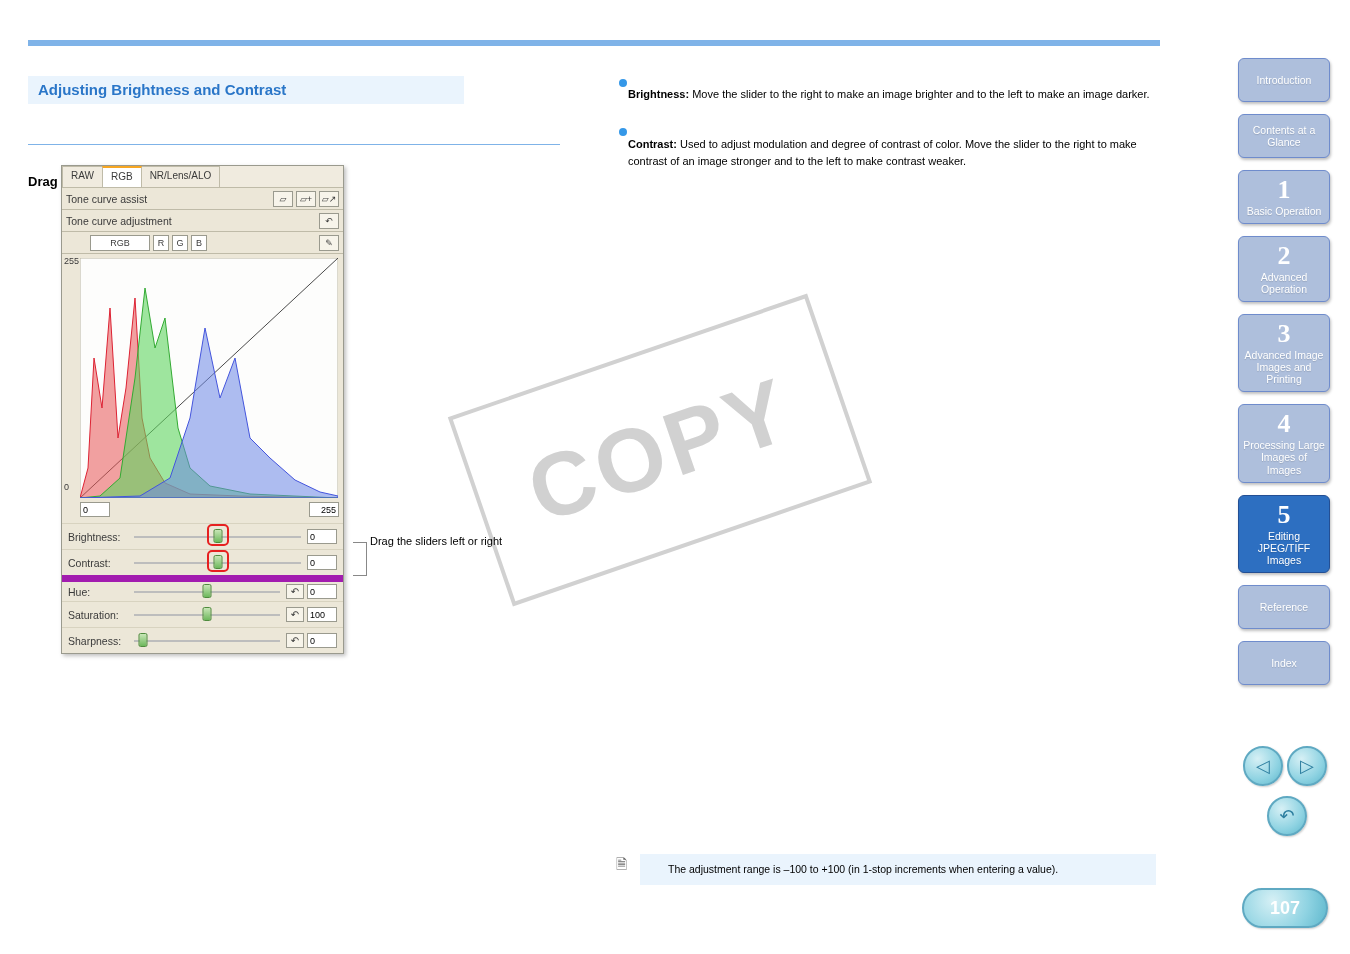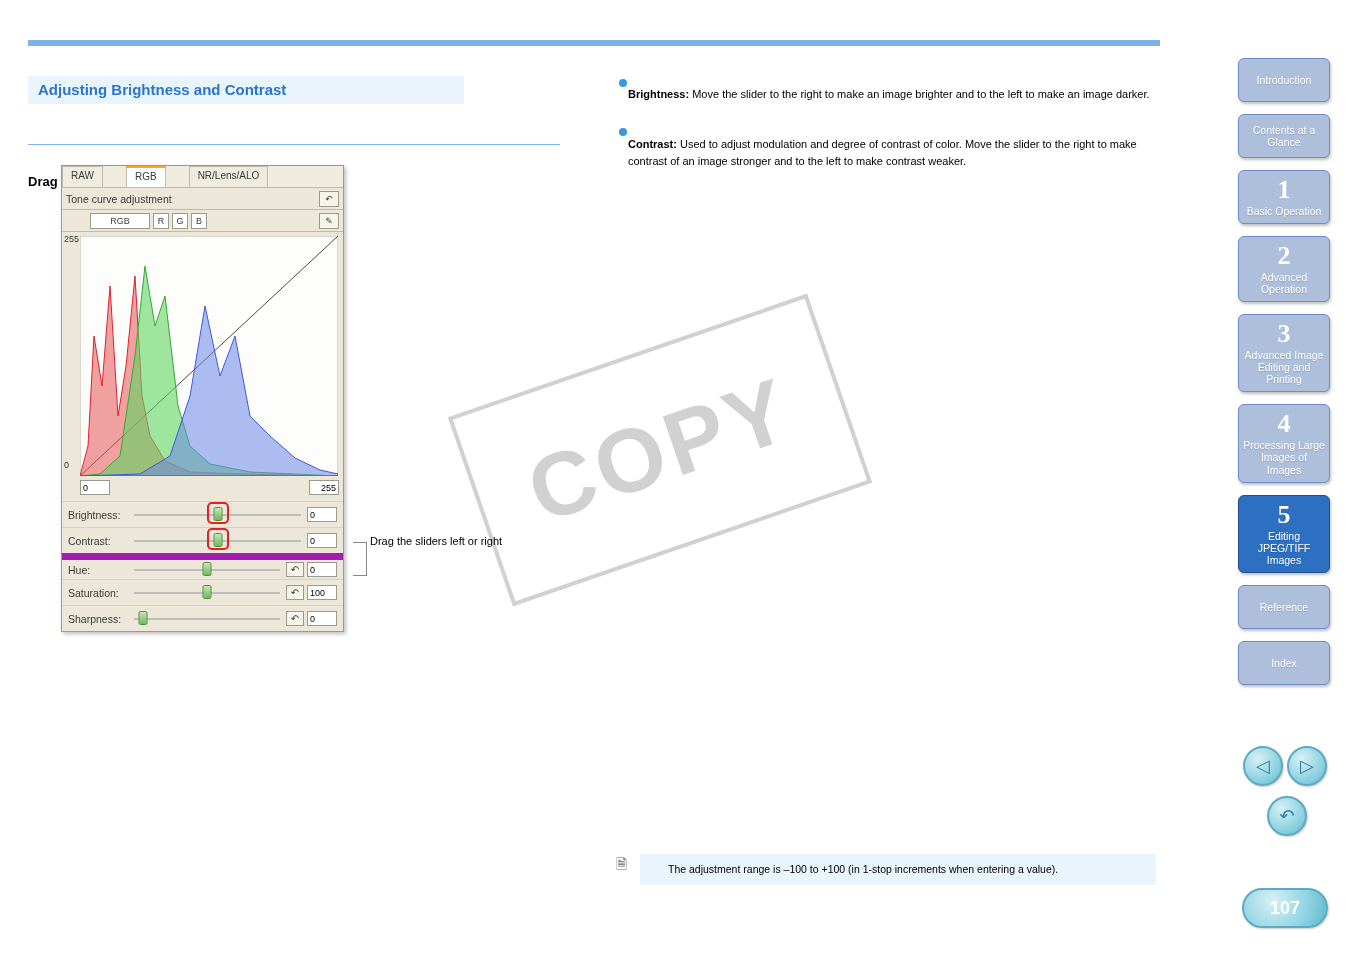--- a/index.html
+++ b/index.html
@@ -41,21 +41,21 @@
   .b2 { left: 619px; top: 128px; }
   .db1 { top: 74px; }
   .db2 { top: 124px; }
   .bold { font-weight: bold; }
   .panel {
     position: absolute; left: 61px; top: 165px; width: 283px;
     background: #f0ebdf; border: 1px solid #9a9a8e;
     font-size: 10.5px; color: #3a3a3a;
     box-shadow: 2px 2px 4px rgba(0,0,0,0.25);
   }
-  .tab-bar { display: flex; background: #f0ebdf; height: 22px; border-bottom: 1px solid #bfbba8; gap: 24px; }
+  .tab-bar { display: flex; background: #f0ebdf; height: 22px; border-bottom: 1px solid #bfbba8; }
   .tab { padding: 3px 8px; border: 1px solid #bfbba8; border-bottom: none; background: #f0ebdf; margin-right: -1px; cursor: pointer; font-size: 10px; }
   .tab.active { background: #fff; border-top: 2px solid #f7a621; position: relative; top: 0; }
   .tool-row { display: flex; align-items: center; height: 22px; border-bottom: 1px solid #bfbba8; padding: 0 4px; background: #ece7d8; }
   .tool-row .lbl { flex: 1; }
   .tool-btn { width: 20px; height: 16px; border: 1px solid #9a9a8e; background: #f7f4ea; margin-left: 3px; display: inline-flex; align-items: center; justify-content: center; font-size: 9px; cursor: pointer; }
   .channel-row { display: flex; align-items: center; height: 22px; border-bottom: 1px solid #bfbba8; padding: 0 4px; background: #ece7d8; }
   .ch-btn { border: 1px solid #9a9a8e; background: #fff; height: 16px; display: inline-flex; align-items: center; justify-content: center; font-size: 9px; margin-left: 3px; cursor: pointer; }
   .rgb-btn { width: 60px; margin-left: 24px; }
   .ch-sq { width: 16px; }
   .eyedrop { margin-left: auto; }
@@ -120,20 +120,26 @@
 
 <div class="copy-stamp">COPY</div>
 
 <div class="panel">
   <div class="tab-bar">
     <div class="tab">RAW</div>
     <div class="tab active">RGB</div>
     <div class="tab">NR/Lens/ALO</div>
   </div>
   <div class="tool-row">
+    <span class="lbl">Tone curve assist</span>
+    <span class="tool-btn">▱</span>
+    <span class="tool-btn">▱+</span>
+    <span class="tool-btn">▱↗</span>
+  </div>
+  <div class="tool-row">
     <span class="lbl">Tone curve adjustment</span>
     <span class="tool-btn">↶</span>
   </div>
   <div class="channel-row">
     <span class="ch-btn rgb-btn">RGB</span>
     <span class="ch-btn ch-sq">R</span>
     <span class="ch-btn ch-sq">G</span>
     <span class="ch-btn ch-sq">B</span>
     <span class="tool-btn eyedrop">✎</span>
   </div>
@@ -212,21 +218,21 @@
   <div class="side-btn">
       <span class="num">1</span>
       <span class="txt">Basic Operation</span>
     </div>
   <div class="side-btn">
       <span class="num">2</span>
       <span class="txt">Advanced Operation</span>
     </div>
   <div class="side-btn">
       <span class="num">3</span>
-      <span class="txt">Advanced Image Editing and Printing</span>
+      <span class="txt">Advanced Image Images and Printing</span>
     </div>
   <div class="side-btn">
       <span class="num">4</span>
       <span class="txt">Processing Large Images of Images</span>
     </div>
   <div class="side-btn active">
       <span class="num">5</span>
       <span class="txt">Editing JPEG/TIFF Images</span>
     </div>
   <div class="side-btn">

